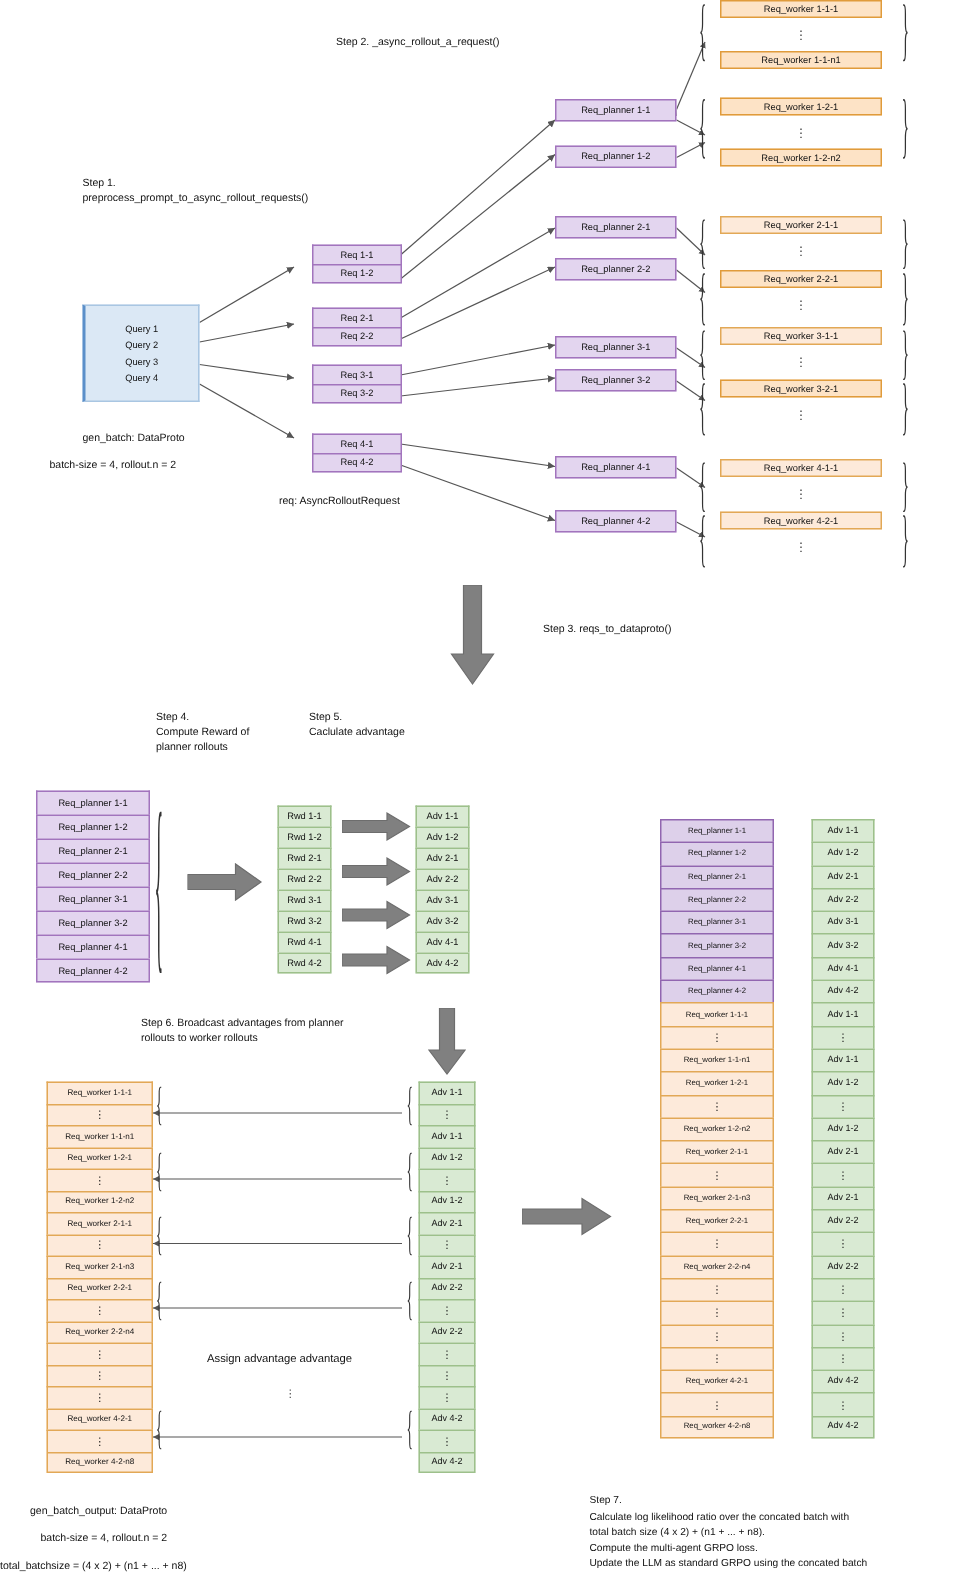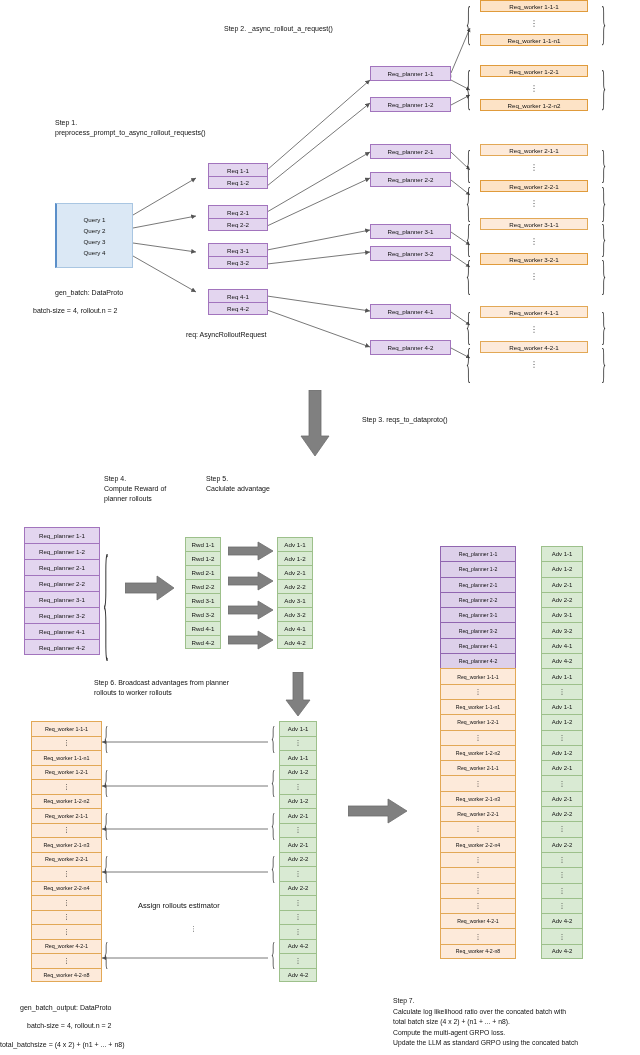--- a/index.html
+++ b/index.html
@@ -339,21 +339,21 @@
 <span class="brace" style="left:104px; top:808px; transform:scaleY(3.1) scaleX(0.9); transform-origin:left top;">{</span>
 <span class="brace" style="left:104px; top:851px; transform:scaleY(3.1) scaleX(0.9); transform-origin:left top;">{</span>
 <span class="brace" style="left:104px; top:937px; transform:scaleY(3.1) scaleX(0.9); transform-origin:left top;">{</span>
 
 <span class="brace" style="left:271px; top:721px; transform:scaleY(3.1) scaleX(0.9); transform-origin:left top;">{</span>
 <span class="brace" style="left:271px; top:765px; transform:scaleY(3.1) scaleX(0.9); transform-origin:left top;">{</span>
 <span class="brace" style="left:271px; top:808px; transform:scaleY(3.1) scaleX(0.9); transform-origin:left top;">{</span>
 <span class="brace" style="left:271px; top:851px; transform:scaleY(3.1) scaleX(0.9); transform-origin:left top;">{</span>
 <span class="brace" style="left:271px; top:937px; transform:scaleY(3.1) scaleX(0.9); transform-origin:left top;">{</span>
 
-<div class="abs lbl" style="left:138px; top:901px; font-size:7.5px;">Assign rollouts estimator</div>
+<div class="abs lbl" style="left:138px; top:901px; font-size:7.5px;">Assign advantage advantage</div>
 <div class="abs dots" style="left:190px; top:925px;">⋮</div>
 
 <svg class="fatarrow" style="left:348px; top:798px;" width="60" height="26" viewBox="0 0 60 26">
   <path d="M0,8 L40,8 L40,1 L59,13 L40,25 L40,18 L0,18 Z" fill="#808080" stroke="#6d6d6d" stroke-width="0.8"></path>
 </svg>
 
 <div class="stack" id="ccol" style="left:440px; top:546px; width:76px;">
     <div class="box purple-d" style="height: 15.3px; font-size: 5.2px;">Req_planner 1-1</div>
     <div class="box purple-d" style="height: 15.3px; font-size: 5.2px;">Req_planner 1-2</div>
     <div class="box purple-d" style="height: 15.3px; font-size: 5.2px;">Req_planner 2-1</div>

